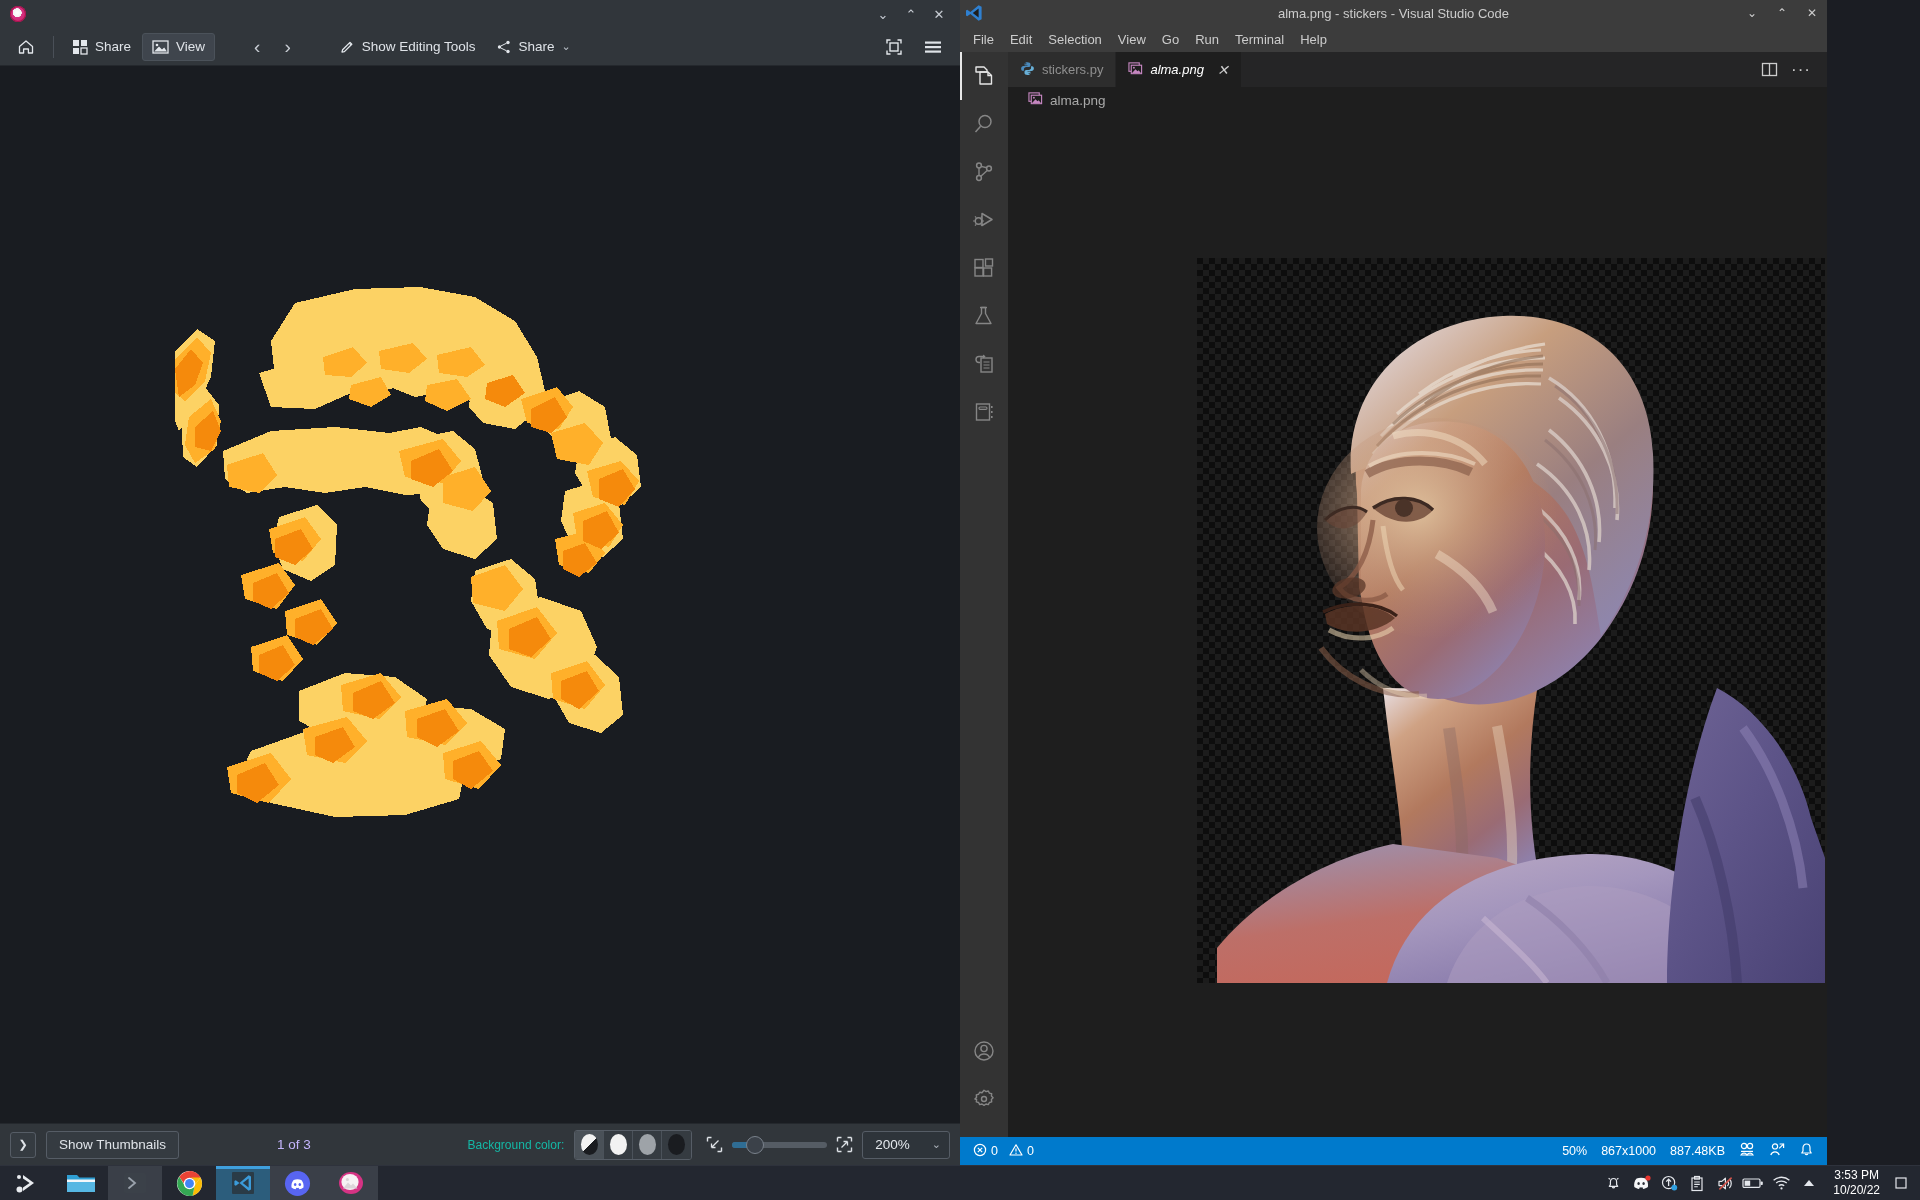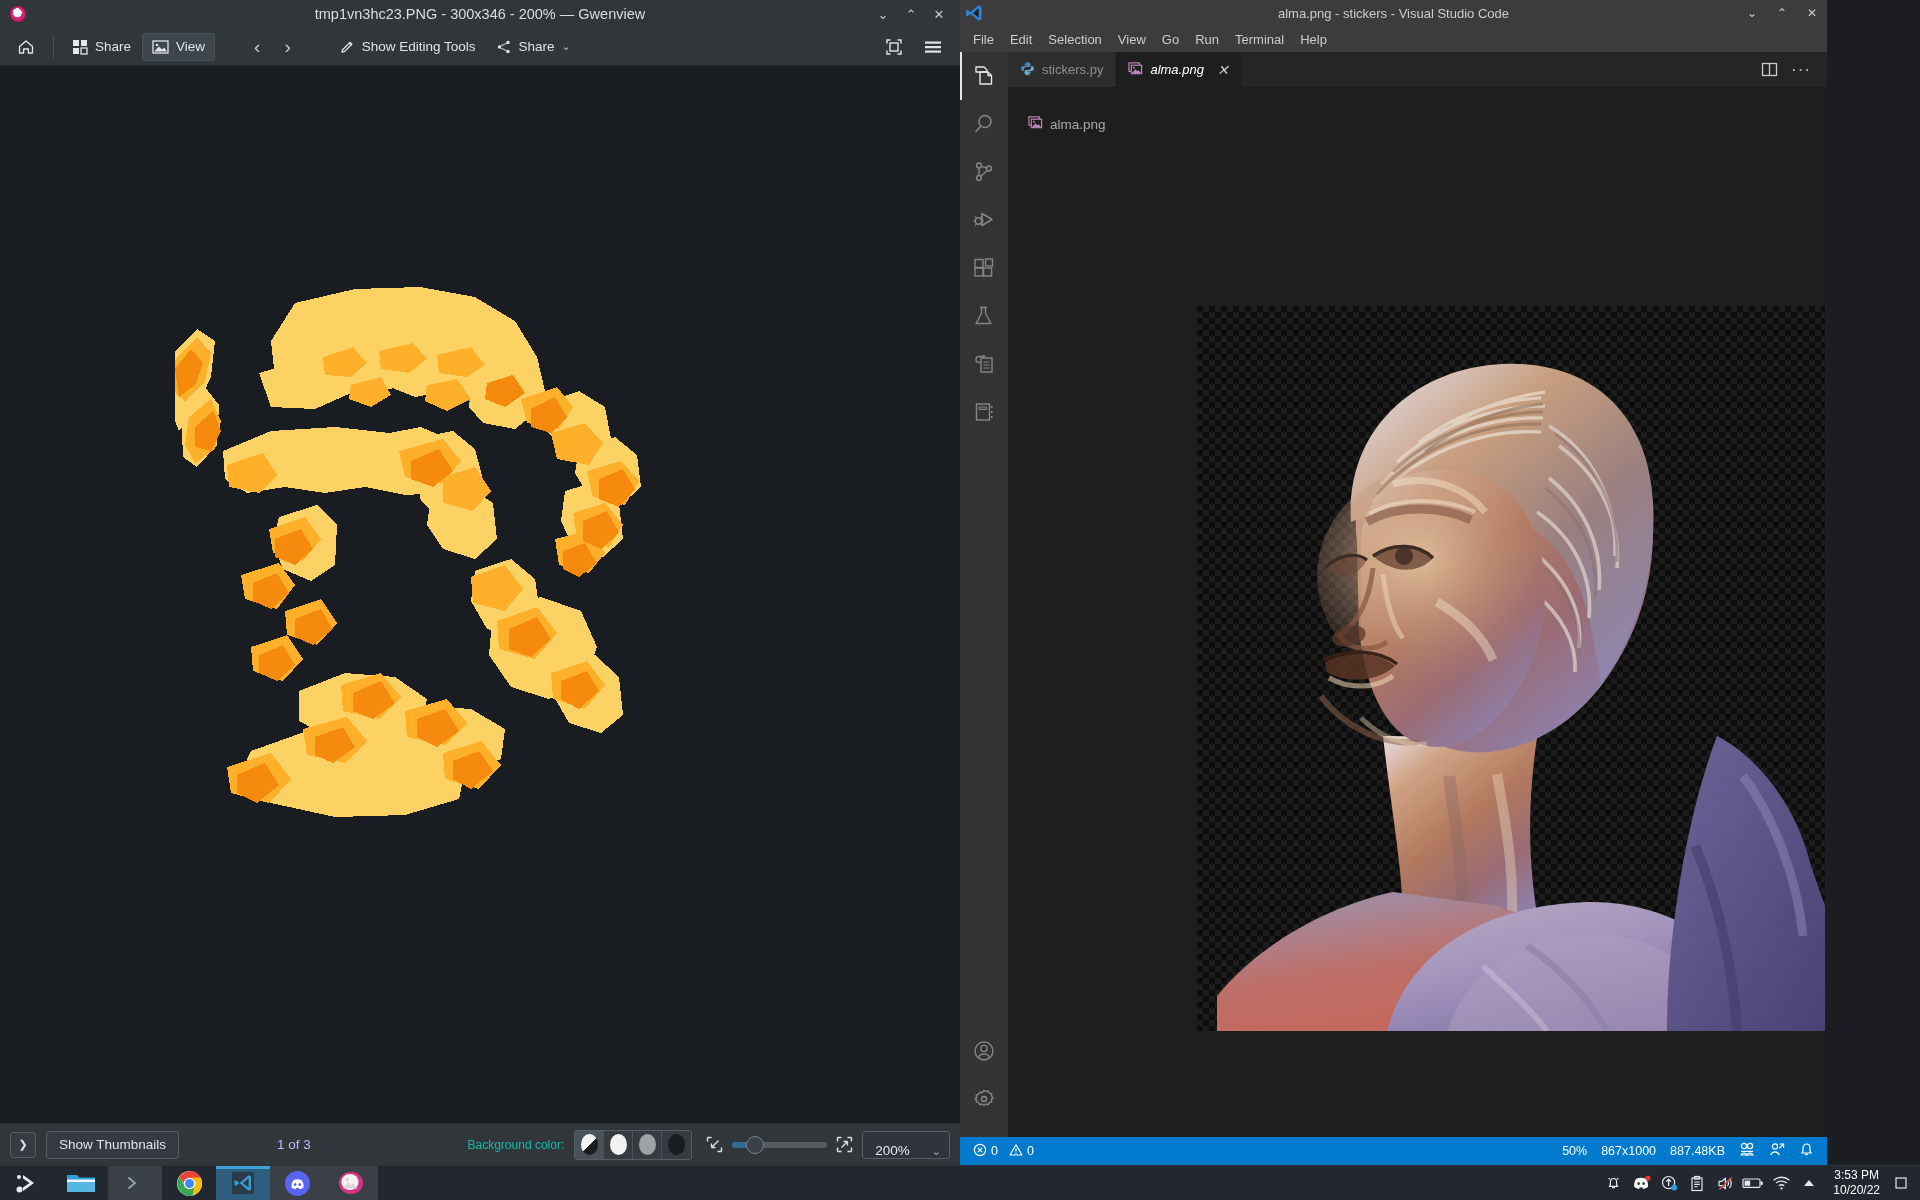--- a/index.html
+++ b/index.html
@@ -95,21 +95,21 @@
   .gw-swatch.sel { background: #4a5158; }
   .gw-dot { width: 17px; height: 21px; border-radius: 50%; }
   .gw-zoomrow { display: flex; align-items: center; gap: 9px; margin-left: 4px; }
   .gw-slider { position: relative; width: 95px; height: 6px; background: #555c64; border-radius: 3px; }
   .gw-slider-fill { position: absolute; left: 0; top: 0; height: 6px; width: 20px; background: #2f6d94; border-radius: 3px; }
   .gw-knob {
     position: absolute; left: 14px; top: -6px; width: 18px; height: 18px;
     border-radius: 50%; background: #3b4149; border: 1px solid #7a828c;
   }
   .gw-zoombox {
-    display: flex; align-items: flex-end; gap: 8px;
+    display: flex; align-items: center; gap: 8px;
     height: 28px; padding: 0 8px 0 12px; border: 1px solid #565d66; border-radius: 3px;
     background: #2e343a; color: #e4e8ed; font-size: 13.5px; min-width: 72px;
   }
 
   
   .vscode {
     position: absolute; left: 960px; top: 0; width: 867px; height: 1165px;
     background: #1e1e1e; display: flex; flex-direction: column;
     color: #cccccc;
   }
@@ -135,21 +135,21 @@
     width: 48px; flex: 0 0 48px; background: #333333;
     display: flex; flex-direction: column; align-items: center;
   }
   .vs-act {
     width: 48px; height: 48px; display: flex; align-items: center; justify-content: center;
     color: #868686;
   }
   .vs-act.active { color: #e7e7e7; box-shadow: inset 2px 0 0 #e7e7e7; }
   .vs-act-spacer { flex: 1 1 auto; }
 
-  .vs-main { flex: 1 1 auto; display: flex; flex-direction: column; min-width: 0; background: #1e1e1e; gap: 24px; }
+  .vs-main { flex: 1 1 auto; display: flex; flex-direction: column; min-width: 0; background: #1e1e1e; }
   .vs-tabbar { height: 35px; flex: 0 0 35px; background: #252526; display: flex; align-items: stretch; }
   .vs-tab {
     display: flex; align-items: center; gap: 7px; padding: 0 12px;
     background: #2d2d2d; color: #8f8f8f; font-size: 13px;
     border-right: 1px solid #252526; max-width: 260px;
   }
   .vs-tab.active { background: #1e1e1e; color: #ffffff; font-style: italic; }
   .vs-tab .vs-close { margin-left: 6px; color: #cccccc; font-size: 14px; line-height: 1; }
   .vs-tabbar-actions { margin-left: auto; display: flex; align-items: center; gap: 4px; padding-right: 12px; }
   .vs-tba { width: 28px; height: 30px; display: flex; align-items: center; justify-content: center; color: #cccccc; }
@@ -199,21 +199,20 @@
 </style>
 </head>
 <body>
 
 <div class="screen">
 
   <div class="gwenview">
 
     <div class="gw-titlebar">
       <div class="gw-appicon"></div>
-      <div class="gw-title">tmp1vn3hc23.PNG - 300x346 - 200% — Gwenview</div>
       <div class="gw-wbtns">
         <div class="gw-wbtn">⌄</div>
         <div class="gw-wbtn">⌃</div>
         <div class="gw-wbtn">✕</div>
       </div>
     </div>
 
     <div class="gw-toolbar">
       <div class="gw-tb-btn">
         <span class="gw-ico">

